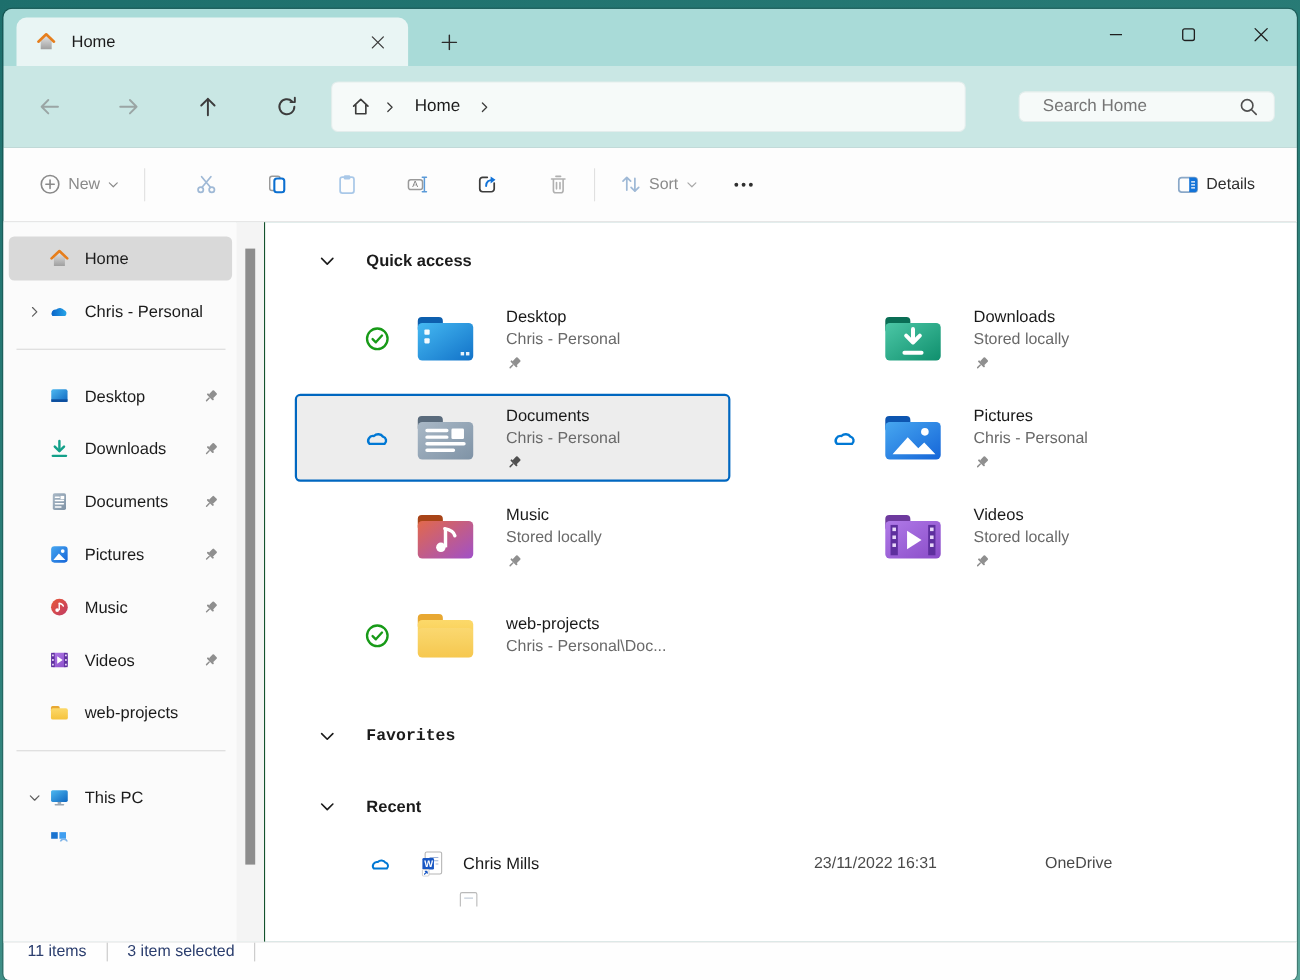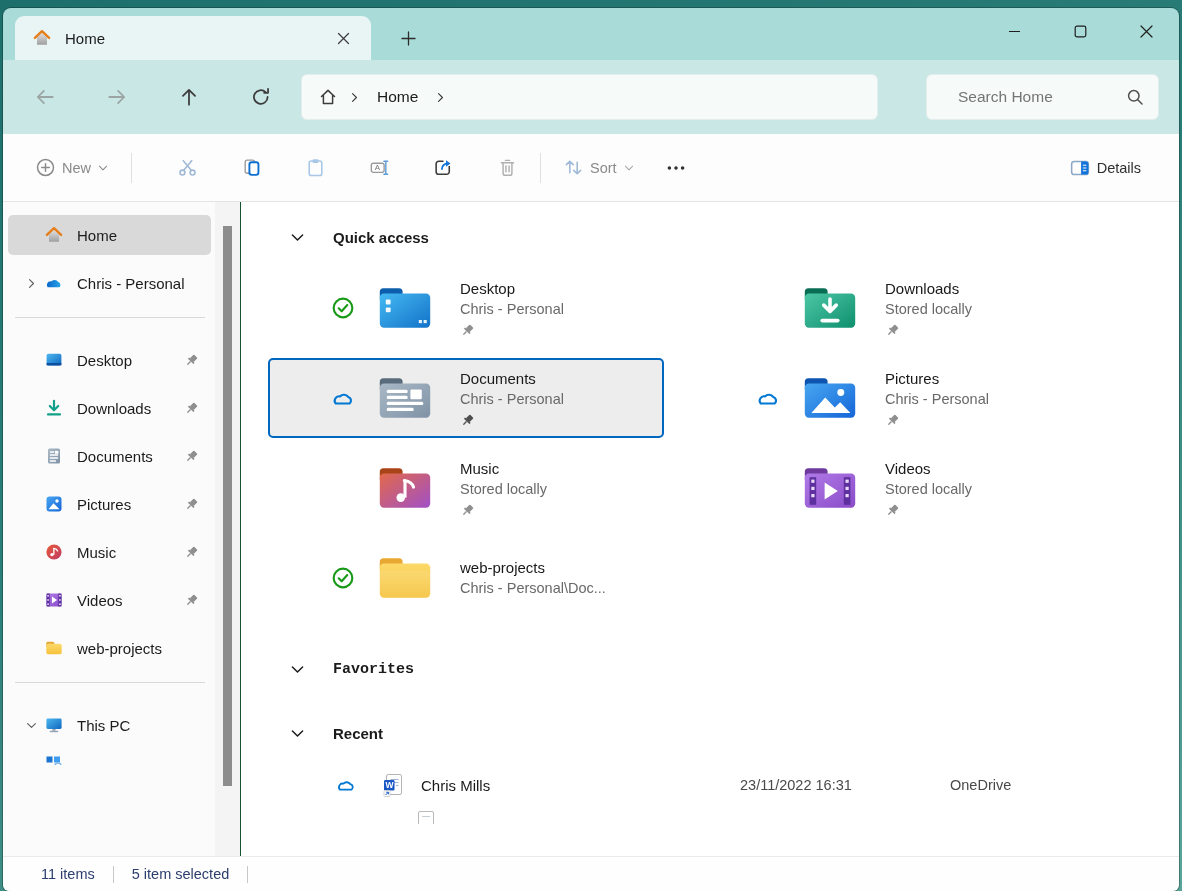--- a/index.html
+++ b/index.html
@@ -29,22 +29,22 @@
   .navbar { height:74px; background:#c9e7e4; display:flex; align-items:center; padding:0 20px 0 20px; flex:none; }
   .nav-btn { width:44px; height:44px; display:flex; align-items:center; justify-content:center; border-radius:4px; flex:none; }
   .nav-btn + .nav-btn { margin-left:28px; }
   .breadcrumb {
     flex:1; height:46px; margin:0 16px 0 18px; background:#f6faf9; border:1px solid #e3edec;
     border-radius:6px; display:flex; align-items:center; padding:0 16px;
   }
   .bc-seg { font-size:15.5px; color:#1b1b1b; padding:0 6px; }
   .bc-chev { color:#3c3c3c; margin:0 10px; display:flex; }
   .searchbox {
-    width:233px; height:46px; background:#f6faf9; border:1px solid #e3edec; border-radius:6px;
-    display:flex; align-items:center; padding:0 14px 0 31px; flex:none;margin-left:32px;
+    width:233px; height:28px; background:#f6faf9; border:1px solid #e3edec; border-radius:6px;
+    display:flex; align-items:center; padding:0 14px 0 21px; flex:none;margin-left:32px;
   }
   .search-ph { font-size:15.5px; color:#757575; flex:1; }
   
   .toolbar { height:68px; background:#fdfdfd; border-bottom:1px solid #e4e4e4; display:flex; align-items:center; padding:0 22px; flex:none; }
   .tb-btn { display:flex; align-items:center; justify-content:flex-end; height:44px; border-radius:4px; padding:0 10px; }
   .tb-icon-btn { width:64px; }
   .tb-label { font-size:14.5px; margin:0 6px; }
   .tb-label.muted { color:#8a8a8a; }
   .tb-label.dark { color:#2f2f2f; }
   .tb-sep { width:1px; height:30px; background:#e0e0e0; margin:0 12px; flex:none; }
@@ -81,21 +81,21 @@
   .fav-empty { font-size:15px; color:#9b9b9b; margin:12px 0 0 92px; }
   .sec-gap { margin-top:36px;font-family:Liberation Mono, monospace; }
   .recent-row { display:flex; align-items:center; padding-left:94px; height:34px; margin-top:20px; }
   .rec-cloud { width:22px; height:22px; flex:none; margin-right:24px; }
   .rec-fileicon { width:24px; height:24px; flex:none; margin-right:16px; }
   .rec-name { font-size:15px; color:#191919; width:319px; }
   .rec-date { font-size:14.5px; color:#4a4a4a; width:210px; }
   .rec-loc { font-size:14.5px; color:#4a4a4a; }
   .recent-partial { padding-left:172px; margin-top:8px; height:14px; overflow:hidden; }
   
-  .statusbar { height:35px; background:#fefefe; border-top:1px solid #eaeaea; display:flex; align-items:center; padding-left:38px; flex:none; }
+  .statusbar { height:35px; background:#fefefe; border-top:1px solid #eaeaea; display:flex; align-items:flex-start; padding-left:22px; flex:none; }
   .st-text { font-size:14.5px; color:#2b3e6e; }
   .st-div { width:1px; height:17px; background:#c8c8c8; margin:0 18px; }
   .stroke-dark { stroke:#3c3c3c; }
   .stroke-gray { stroke:#9aa5a4; }
 </style>
 </head>
 <body>
 
 <svg width="0" height="0" style="position:absolute">
   <defs>
@@ -705,17 +705,17 @@
           <path d="M9 6.5 h8" stroke="#c3cdd8" stroke-width="1"></path>
         </svg>
       </div>
 
     </div>
   </div>
 
   <div class="statusbar">
     <span class="st-text">11 items</span>
     <span class="st-div"></span>
-    <span class="st-text">5 item selected</span>
+    <span class="st-text">3 item selected</span>
     <span class="st-div"></span>
   </div>
 
 </div>
 
 </body></html>

